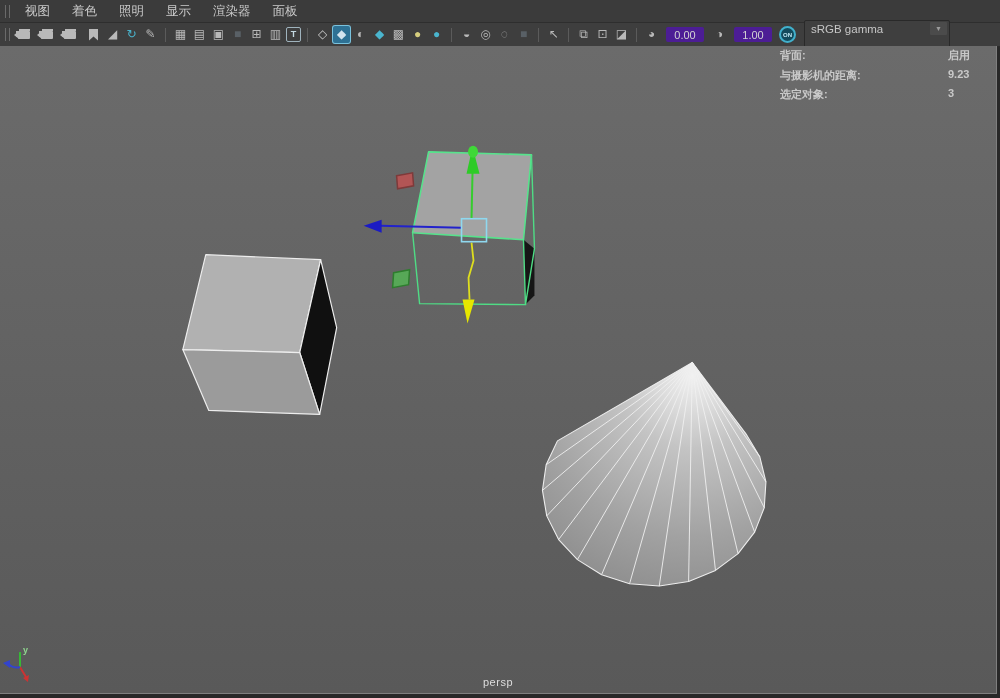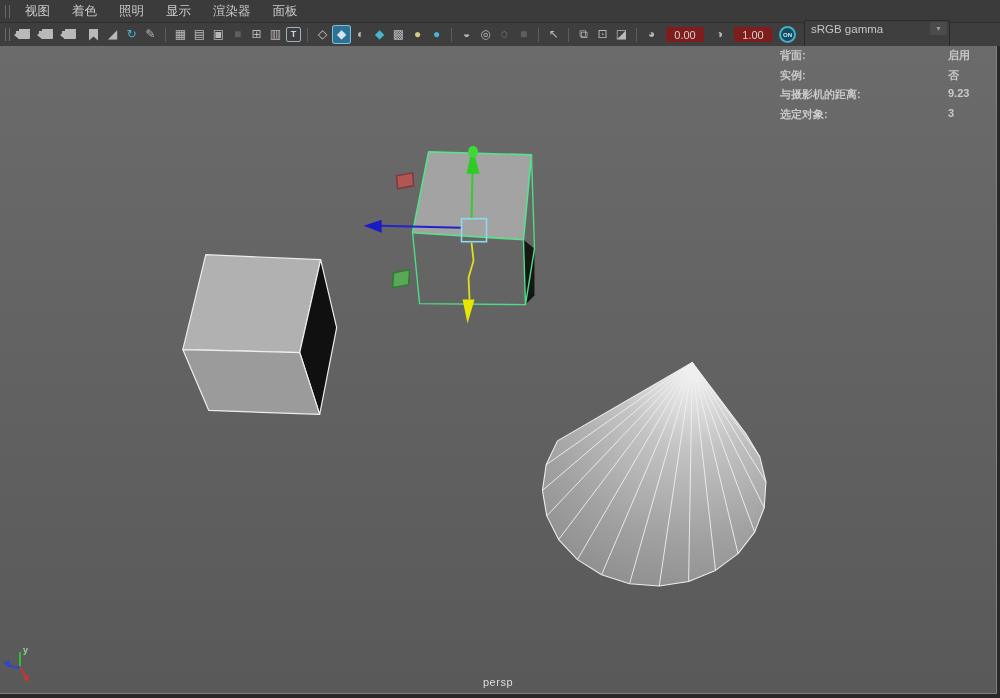--- a/index.html
+++ b/index.html
@@ -49,21 +49,21 @@
   .tb-icon.ic-flag::before{
     content:"";width:9px;height:12px;background:#b9b9b9;
     clip-path:polygon(0 0,100% 0,100% 100%,50% 66%,0 100%);
   }
   
   .tb-icon.ic-boxT{
     width:13px;min-width:13px;height:13px;border:1px solid #9fb3bd;border-radius:2px;
     font:bold 9px/13px "Liberation Sans",sans-serif;color:#c4d8e2;
   }
   .tb-field{
-    width:38px;height:15px;margin-left:5px;background:#7f1d1d;border-radius:2px;
+    width:38px;height:15px;margin-left:5px;background:#4c1d95;border-radius:2px;
     color:#d2d2d2;font-size:11px;display:flex;align-items:center;justify-content:center;flex:none;
   }
   .tb-contrast{margin-left:7px;}
   .tb-on{
     width:13px;height:13px;margin-left:7px;border-radius:50%;flex:none;
     background:#134b5c;border:2px solid #41b0cc;color:#c4ecf7;
     font:bold 6px/12px "Liberation Sans",sans-serif;text-align:center;
     display:flex;align-items:center;justify-content:center;cursor:pointer;
   }
   .tb-dd{
@@ -233,24 +233,20 @@
         <polygon points="10,615 10,623 3,618" fill="#3344cc"></polygon>
       </g>
     </svg>
 
     <div class="hud" id="hud">
         <div class="hud-row">
           <span class="hud-label">背面:</span>
           <span class="hud-value">启用</span>
         </div>
         <div class="hud-row">
-          <span class="hud-label">实例:</span>
-          <span class="hud-value">否</span>
-        </div>
-        <div class="hud-row">
           <span class="hud-label">与摄影机的距离:</span>
           <span class="hud-value">9.23</span>
         </div>
         <div class="hud-row">
           <span class="hud-label">选定对象:</span>
           <span class="hud-value">3</span>
         </div>
       </div>
 
     <div class="persp-label">persp</div>

